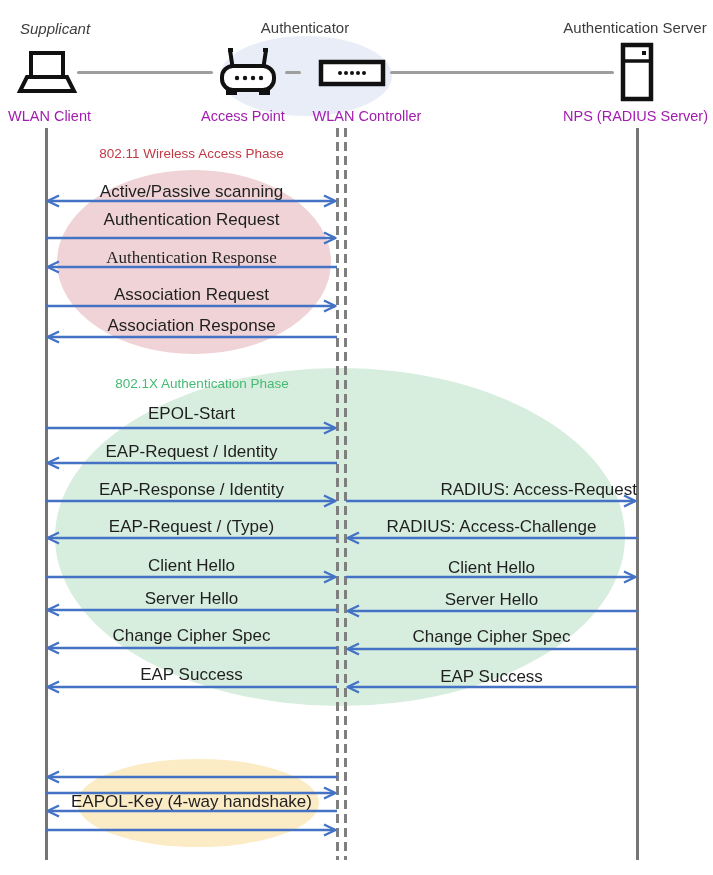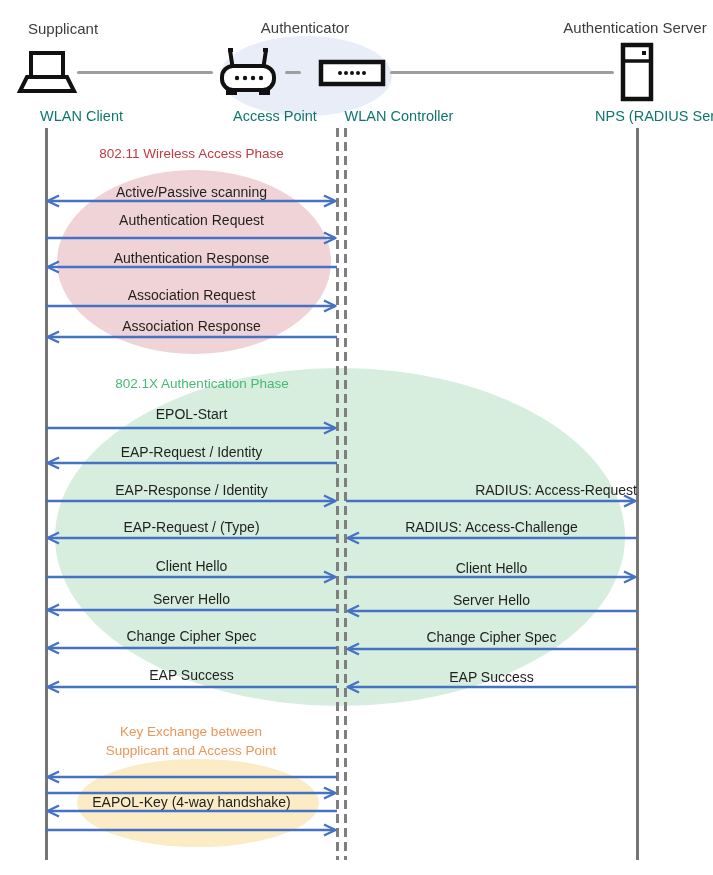--- a/index.html
+++ b/index.html
@@ -2,21 +2,21 @@
 <html><head>
 <meta charset="utf-8">
 <style>
   html,body{margin:0;padding:0;background:#ffffff;}
   .stage{
     position:relative;width:713px;height:875px;background:#ffffff;overflow:hidden;
     font-family:"Liberation Sans",sans-serif;color:#262626;
   }
   
   .role-label{position:absolute;font-size:15px;color:#3d3d3d;z-index:5;}
-  .device-label{position:absolute;font-size:14.5px;color:#0f766e;z-index:5;text-align:center;margin-left:32px;}
+  .device-label{position:absolute;font-size:14.5px;color:#a21caf;z-index:5;text-align:center;}
   .icon{position:absolute;z-index:5;}
   .connector{position:absolute;height:3px;background:#9e9e9e;border-radius:2px;z-index:4;top:71px;}
   .authenticator-ellipse{
     position:absolute;left:220px;top:36px;width:172px;height:80px;border-radius:50%;
     background:#e9edf7;z-index:1;
   }
   
   .lifeline{position:absolute;top:128px;width:3px;height:732px;background:#757575;z-index:2;}
   .lifeline.dashed{
     background:repeating-linear-gradient(to bottom,#7f7f7f 0px,#7f7f7f 9px,transparent 9px,transparent 14px);
@@ -25,31 +25,31 @@
   .ellipse{position:absolute;border-radius:50%;z-index:1;}
   .el-p1{left:57px;top:170px;width:274px;height:184px;background:#f0d3d6;}
   .el-p2{left:55px;top:368px;width:570px;height:338px;background:#d7eedf;}
   .el-p3{left:77px;top:759px;width:242px;height:88px;background:#fcecc6;}
   
   .phase-title{position:absolute;z-index:3;font-size:13.5px;text-align:center;}
   .t1{left:46px;top:146px;width:291px;color:#c13a46;}
   .t2{left:57px;top:376px;width:290px;color:#46b973;}
   .t3{left:46px;top:722px;width:290px;color:#eb965a;white-space:pre-line;line-height:19px;}
   
-  .msg-label{position:absolute;z-index:3;font-size:14px;color:#1f1f1f;text-align:center;height:16px;line-height:16px;}
+  .msg-label{position:absolute;z-index:3;font-size:17px;color:#1f1f1f;text-align:center;height:16px;line-height:16px;}
   .msg-arrow{position:absolute;z-index:3;}
 </style>
 </head>
 <body>
 
 <div class="stage">
 
   <div class="authenticator-ellipse"></div>
 
-  <div class="role-label" style="left:28px;top:20px;">Supplicant</div>
+  <div class="role-label" style="left:20px;top:20px;font-style:italic;">Supplicant</div>
   <div class="role-label" style="left:560px;top:19px;width:150px;text-align:center;">Authentication Server</div>
   <div class="role-label" style="left:230px;top:19px;width:150px;text-align:center;">Authenticator</div>
 
   <div class="connector" style="left:77px;width:136px;"></div>
   <div class="connector" style="left:285px;width:16px;"></div>
   <div class="connector" style="left:390px;width:224px;"></div>
 
   <svg class="icon" style="left:15px;top:50px;" width="64" height="48" viewBox="0 0 64 48">
     <rect x="16" y="3" width="32" height="24" fill="#ffffff" stroke="#111111" stroke-width="4"></rect>
     <polygon points="12,27 52,27 59,41 5,41" fill="#ffffff" stroke="#111111" stroke-width="4"></polygon>
@@ -90,36 +90,34 @@
   <div class="lifeline dashed" style="left:336px;"></div>
   <div class="lifeline dashed" style="left:344px;"></div>
   <div class="lifeline" style="left:636px;"></div>
 
   <div class="ellipse el-p1"></div>
   <div class="ellipse el-p2"></div>
   <div class="ellipse el-p3"></div>
 
   <div class="phase-title t1">802.11 Wireless Access Phase</div>
   <div class="phase-title t2">802.1X Authentication Phase</div>
-  <div class="phase-title t3">Key Exchange between
-Supplicant and Access Point</div>
 
   <div id="messages">
       <div class="msg-label" style="left: 46px; width: 291px; top: 184px;">Active/Passive scanning</div>
       <svg width="291" height="16" class="msg-arrow" style="left: 46px; top: 193px;">
         <line x1="2" x2="289" y1="8" y2="8" stroke="#4472c4" stroke-width="2.4"></line>
         <path d="M278 2.5 L289.5 8 L278 13.5" fill="none" stroke="#4472c4" stroke-width="2.4" stroke-linejoin="round"></path>
         <path d="M13 2.5 L1.5 8 L13 13.5" fill="none" stroke="#4472c4" stroke-width="2.4" stroke-linejoin="round"></path>
       </svg>
       <div class="msg-label" style="left: 46px; width: 291px; top: 212px;">Authentication Request</div>
       <svg width="291" height="16" class="msg-arrow" style="left: 46px; top: 230px;">
         <line x1="0" x2="289" y1="8" y2="8" stroke="#4472c4" stroke-width="2.4"></line>
         <path d="M278 2.5 L289.5 8 L278 13.5" fill="none" stroke="#4472c4" stroke-width="2.4" stroke-linejoin="round"></path>
       </svg>
-      <div class="msg-label" style="left: 46px; width: 291px; top: 250px;">Authentication Response</div>
+      <div class="msg-label" style="left: 46px; width: 291px; top: 250px; font-family: Liberation Serif, serif;">Authentication Response</div>
       <svg width="291" height="16" class="msg-arrow" style="left: 46px; top: 259px;">
         <line x1="2" x2="291" y1="8" y2="8" stroke="#4472c4" stroke-width="2.4"></line>
         <path d="M13 2.5 L1.5 8 L13 13.5" fill="none" stroke="#4472c4" stroke-width="2.4" stroke-linejoin="round"></path>
       </svg>
       <div class="msg-label" style="left: 46px; width: 291px; top: 287px;">Association Request</div>
       <svg width="291" height="16" class="msg-arrow" style="left: 46px; top: 298px;">
         <line x1="0" x2="289" y1="8" y2="8" stroke="#4472c4" stroke-width="2.4"></line>
         <path d="M278 2.5 L289.5 8 L278 13.5" fill="none" stroke="#4472c4" stroke-width="2.4" stroke-linejoin="round"></path>
       </svg>
       <div class="msg-label" style="left: 46px; width: 291px; top: 318px;">Association Response</div>

